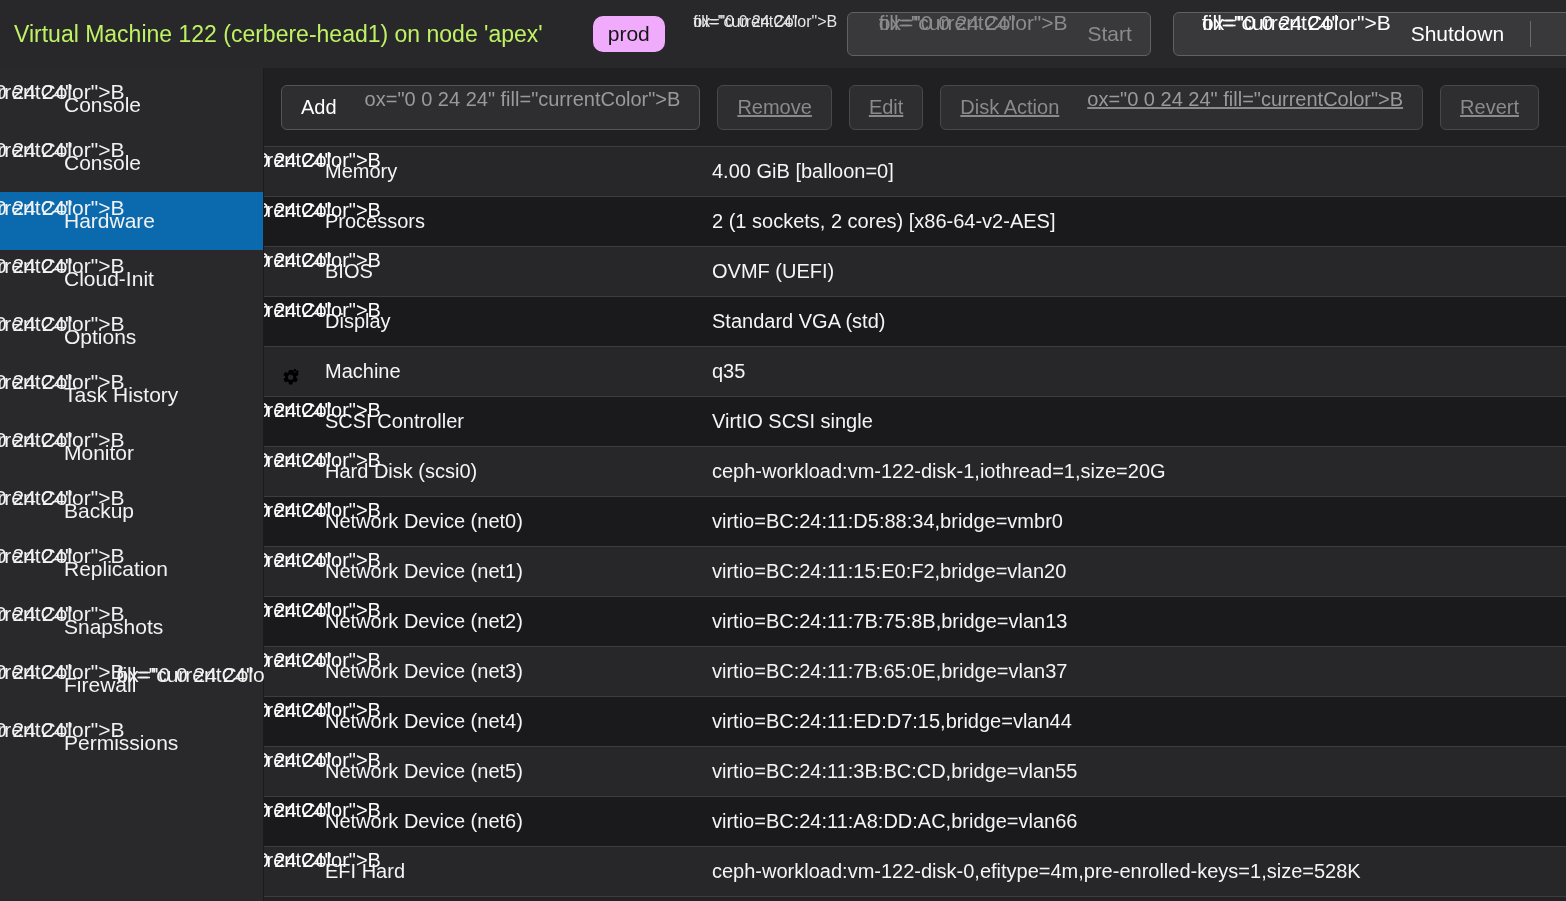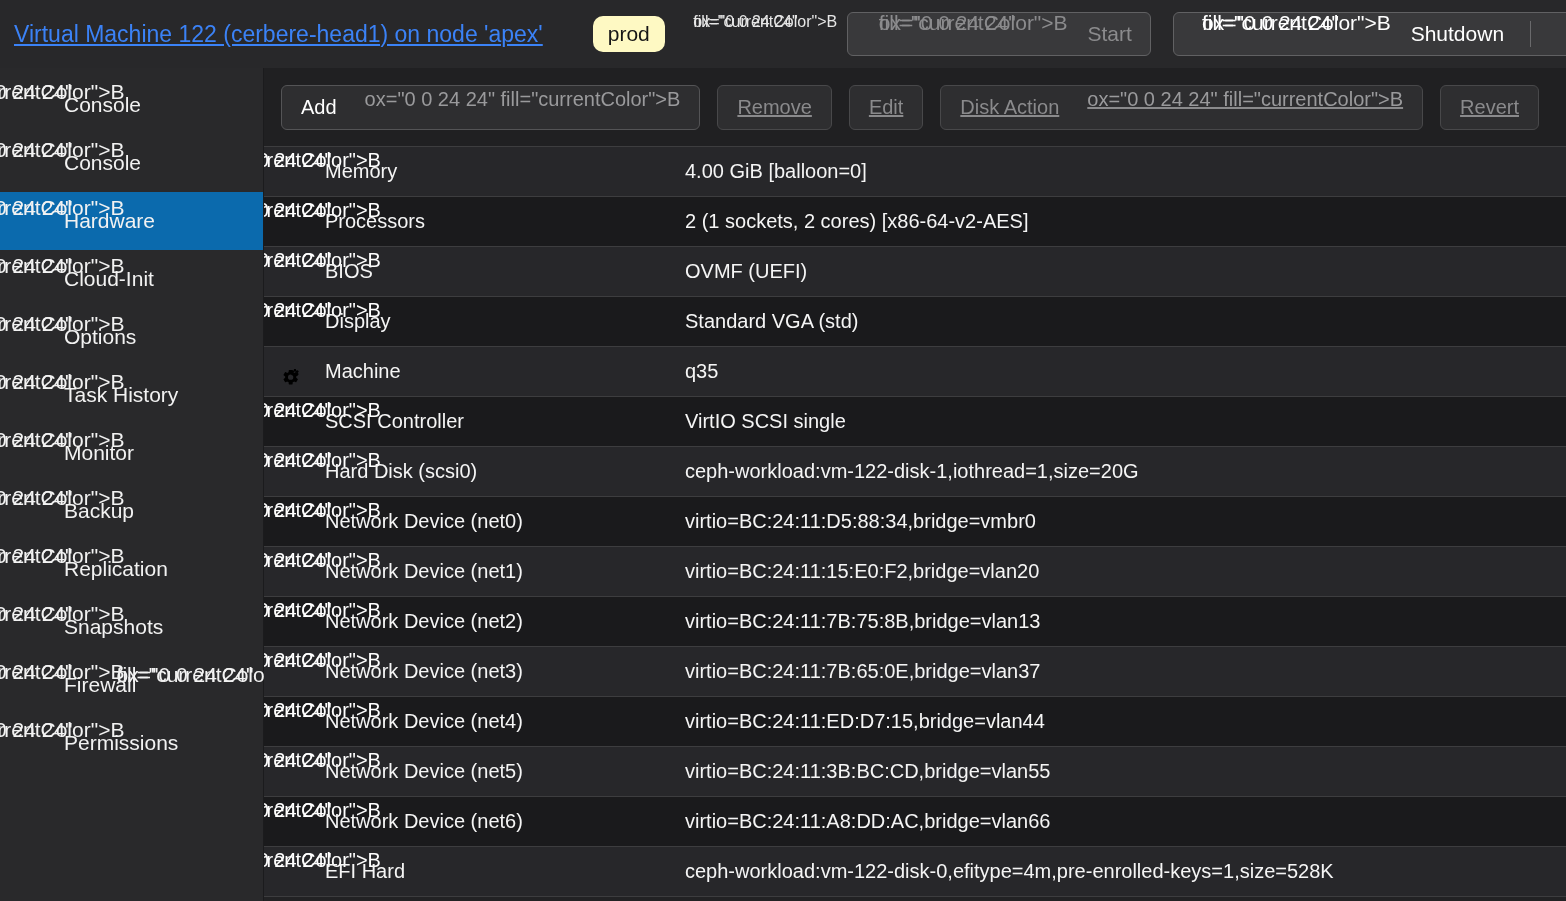--- a/index.html
+++ b/index.html
@@ -6,21 +6,21 @@
   body{
     width:1566px;height:901px;overflow:hidden;
     background:#1a1a1c;color:#f5f5f5;
     font-family:"Liberation Sans", sans-serif;
     -webkit-font-smoothing:antialiased;
   }
   .app{display:flex;flex-direction:column;width:100%;height:100%;}
 
   
   .header{flex:0 0 68px;background:#28282a;display:flex;align-items:center;padding:0 14px;}
-  .title{font-size:23px;color:#3b82f6;white-space:nowrap;text-decoration:underline;}
+  .title{font-size:23px;color:#bef264;white-space:nowrap;}
   .tag{margin-left:50px;background:#f59289;color:#161616;font-size:21px;
        padding:5px 15px;border-radius:10px;line-height:1.2;cursor:pointer;}
   .pencil{margin-left:14px;color:#e6e6e6;display:flex;cursor:pointer;}
   .hdr-actions{margin-left:auto;display:flex;align-items:center;gap:22px;}
   .btn-top{height:44px;background:#39393b;border:1px solid #616163;border-radius:6px;
            display:flex;align-items:center;padding:0 18px;font-size:21px;gap:11px;
            color:#fff;cursor:pointer;user-select:none;box-sizing:border-box;}
   .btn-top.disabled{color:#8b8b8d;cursor:default;}
   .btn-top.disabled .icon{color:#8b8b8d;}
   .btn-split{padding:0;}
@@ -52,32 +52,32 @@
   .btn-tb.has-dd .chev{display:flex;}
 
   
   .table{flex:1;overflow:hidden;display:flex;flex-direction:column;}
   .row{flex:0 0 49px;border-top:1px solid #3d3d3f;display:flex;align-items:center;
        padding-left:13px;font-size:20px;box-sizing:content-box;cursor:default;}
   .row:nth-child(odd){background:#27272a;}
   .row:nth-child(even){background:#1a1a1c;}
   .row .icon{width:28px;color:#fff;justify-content:center;}
   .row .label{flex:0 0 360px;margin-left:20px;white-space:nowrap;}
-  .row .value{flex:1;white-space:nowrap;overflow:hidden;}
+  .row .value{flex:1;white-space:nowrap;overflow:hidden;margin-left:27px;}
   .row-partial{flex:0 0 5px;border-top:1px solid #3d3d3f;background:#222224;}
   svg{display:block;}
 </style>
 </head>
 <body>
 
 <div class="app">
 
   <div class="header">
     <span class="title">Virtual Machine 122 (cerbere-head1) on node 'apex'</span>
-    <span class="tag" style="background: #fef9c3;">prod</span>
+    <span class="tag" style="background: #f0abfc;">prod</span>
     <span class="pencil icon"><svg width="24" height="24" view<path="" d="M3.5 17.3v3.2h3.2L17.3 9.9l-3.2-3.2L3.5 17.3zM20.6 6.6a.9.9 0 0 0 0-1.3l-1.9-1.9a.9.9 0 0 0-1.3 0l-1.6 1.6 3.2 3.2 1.6-1.6z"></svg>ox="0 0 24 24" fill="currentColor"&gt;B</span>
     <div class="hdr-actions">
       <div class="btn-top disabled">
         <span class="icon"><svg width="22" height="22" view<path="" d="M6.5 4.2l13.5 7.8-13.5 7.8V4.2z"></svg>ox="0 0 24 24" fill="currentColor"&gt;B</span>
         <span>Start</span>
       </div>
       <div class="btn-top btn-split">
         <div class="seg">
           <span class="icon">
               <svg width="22" height="22" view<path="" d="M10.9 2.6h2.2v9.4h-2.2z"></svg>

